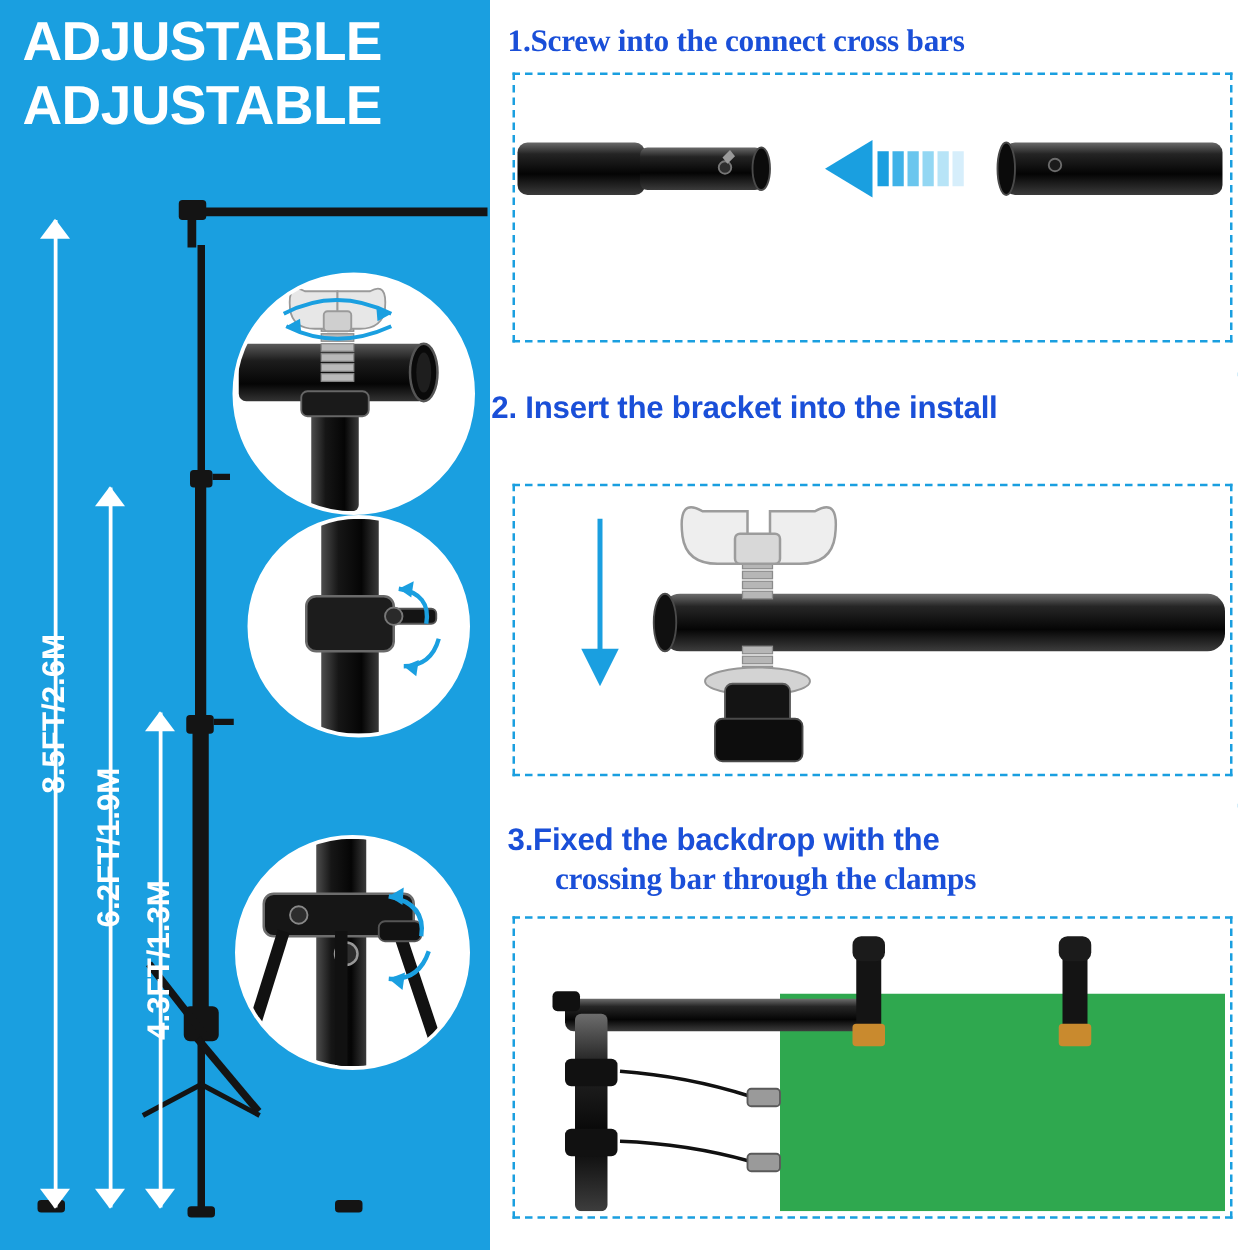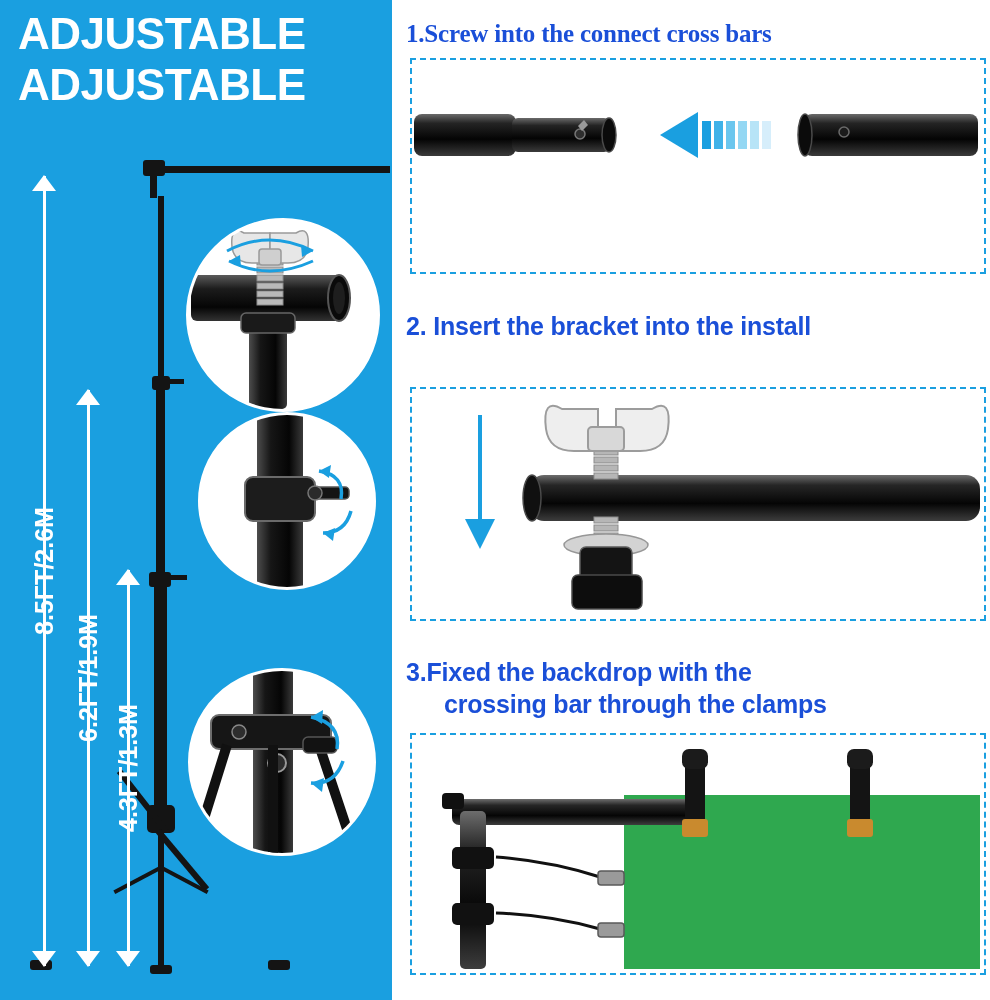--- a/index.html
+++ b/index.html
@@ -351,21 +351,21 @@
           <rect x="338" y="61" width="9" height="28" fill="#b7e4f7"></rect>
           <rect x="350" y="61" width="9" height="28" fill="#d6eefb"></rect>
         </g>
 
         <rect x="392" y="54" width="174" height="42" rx="8" fill="url(#s1tube)"></rect>
         <ellipse cx="393" cy="75" rx="7" ry="21" fill="#0b0b0b" stroke="#4a4a4a" stroke-width="1.5"></ellipse>
         <circle cx="432" cy="72" r="5" fill="#1b1b1b" stroke="#6b6b6b" stroke-width="1.5"></circle>
       </svg>
     </div>
 
-    <div class="step-title" style="left:14px; top:310px; width:580px;">
+    <div class="step-title" style="left:1px; top:310px; width:580px;">
       <span>2.</span>
       <span>Insert the bracket into the install</span>
     </div>
 
     <div class="dashbox" style="left:18px; top:387px; width:572px; height:230px;">
       <svg width="568" height="226" viewBox="0 0 568 226">
         <defs>
           <linearGradient id="s2tube" x1="0" y1="0" x2="0" y2="1">
             <stop offset="0%" stop-color="#6d6d6d"></stop>
             <stop offset="22%" stop-color="#262626"></stop>
@@ -400,21 +400,21 @@
 
         <g>
           <rect x="66" y="26" width="4" height="110" fill="#1a9fe0"></rect>
           <path d="M68 160 L53 130 L83 130 Z" fill="#1a9fe0"></path>
         </g>
       </svg>
     </div>
 
     <div class="step-title" style="left:14px; top:656px; width:582px;">
       <span>3.</span><span>Fixed the backdrop with the</span>
-      <div style="margin-left:38px;">crossing bar through the clamps</div>
+      <div style="margin-left:38px;font-family:Liberation Serif, serif;">crossing bar through the clamps</div>
     </div>
 
     <div class="dashbox" style="left:18px; top:733px; width:572px; height:238px;">
       <svg width="568" height="234" viewBox="0 0 568 234">
         <defs>
           <linearGradient id="s3tube" x1="0" y1="0" x2="0" y2="1">
             <stop offset="0%" stop-color="#6d6d6d"></stop>
             <stop offset="24%" stop-color="#262626"></stop>
             <stop offset="64%" stop-color="#050505"></stop>
             <stop offset="100%" stop-color="#3d3d3d"></stop>

